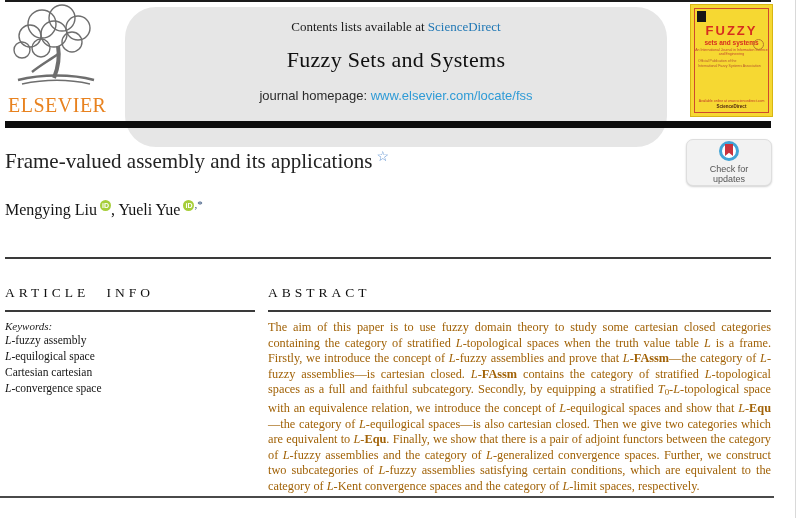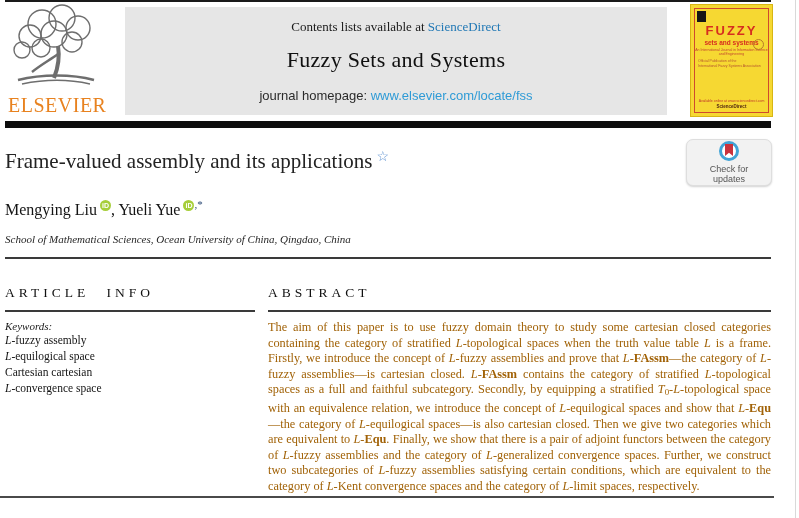--- a/index.html
+++ b/index.html
@@ -6,21 +6,21 @@
   .page { position:relative; width:799px; height:518px; background:#fff; overflow:hidden;
           font-family:"Liberation Serif", serif; color:#1a1a1a; }
 
   
   .top-line  { position:absolute; left:5px; top:0; width:766px; height:2px; background:#1a1a1a; }
   .black-bar { position:absolute; left:5px; top:121px; width:766px; height:7px; background:#0d0d0d; }
   .bottom-line { position:absolute; left:0; top:496px; width:774px; height:2px; background:#4a4a4a; }
   .right-edge  { position:absolute; left:795px; top:0; width:1px; height:518px; background:#d9d9d9; }
 
   
-  .header-box { position:absolute; left:125px; top:7px; width:542px; height:108px; background:#e6e6e6; text-align:center; }
+  .header-box { position:absolute; left:125px; top:7px; width:542px; height:140px; background:#e6e6e6; text-align:center;border-radius:31px; }
   .contents-line { padding-top:12px; font-size:13px; color:#1a1a1a; }
   .sciencedirect-link { color:var(--link_blue); cursor:pointer; }
   .journal-title { margin-top:12px; font-size:22px; letter-spacing:0.3px; color:#101010; }
   .homepage-line { margin-top:15px; font-family:"Liberation Sans", sans-serif; font-size:13px; color:#2b2b2b; }
   .homepage-url { color:var(--url_blue); cursor:pointer; }
 
   
   .elsevier { position:absolute; left:8px; top:2px; width:104px; height:113px; text-align:left; cursor:pointer; }
   .elsevier-name { font-size:20px; color:var(--elsevier_orange); letter-spacing:0.5px; margin-top:0; }
 
@@ -141,21 +141,20 @@
       </span>
     <span class="cu-text">
       <span>Check for</span><br><span>updates</span>
     </span>
   </div>
 
   <div class="authors">
     <span>Mengying Liu</span><span class="orcid-icon">iD</span><span>, </span><span>Yueli Yue</span><span class="orcid-icon">iD</span><span class="corresp-mark">,*</span>
   </div>
 
-  <div class="affiliation">School of Mathematical Sciences, Ocean University of China, Qingdao, China</div>
 
   <div class="full-rule"></div>
 
   <div class="info-col">
     <div class="section-heading">ARTICLE INFO</div>
     <div class="col-rule"></div>
     <div class="keywords-label">Keywords:</div>
     <div class="keyword"><span class="seg-i">L</span><span>-fuzzy assembly</span></div>
     <div class="keyword"><span class="seg-i">L</span><span>-equilogical space</span></div>
     <div class="keyword"><span>Cartesian cartesian</span></div>

